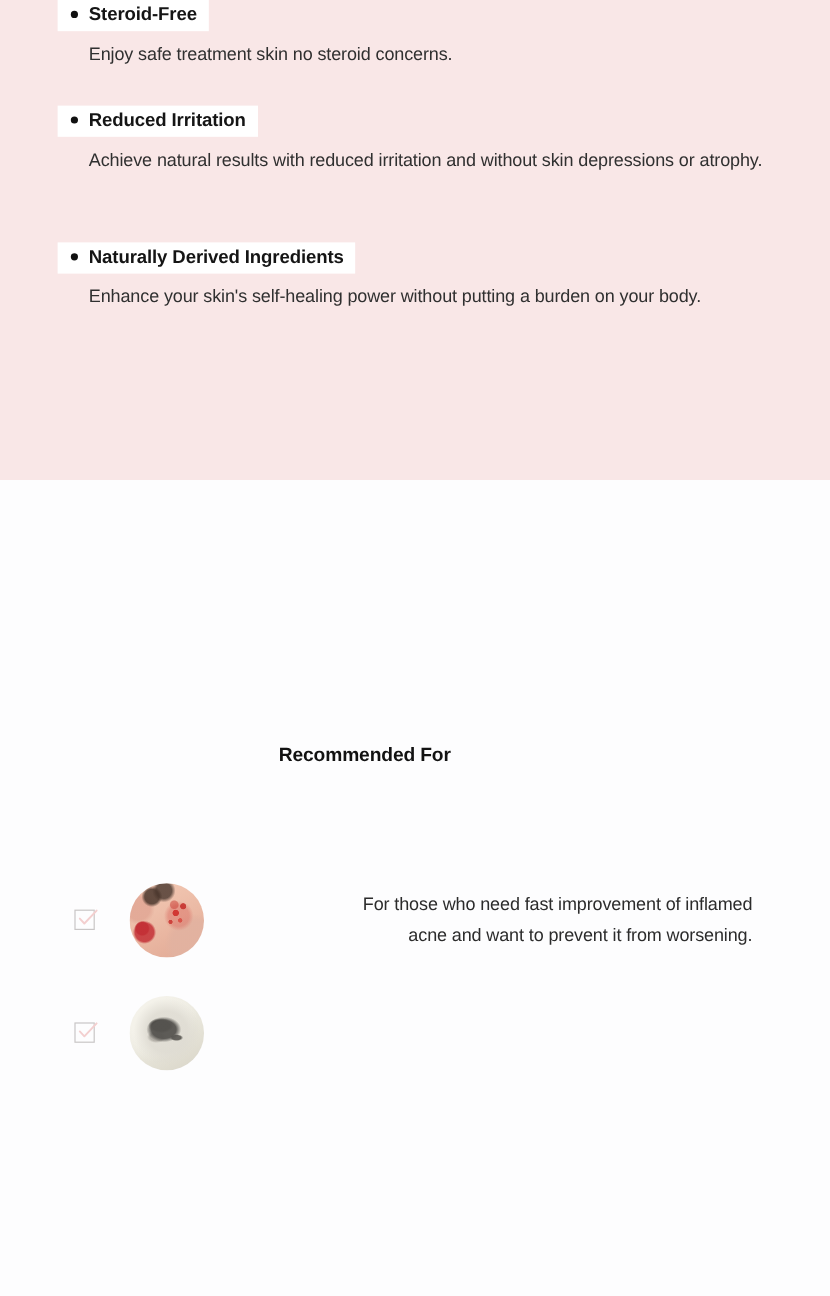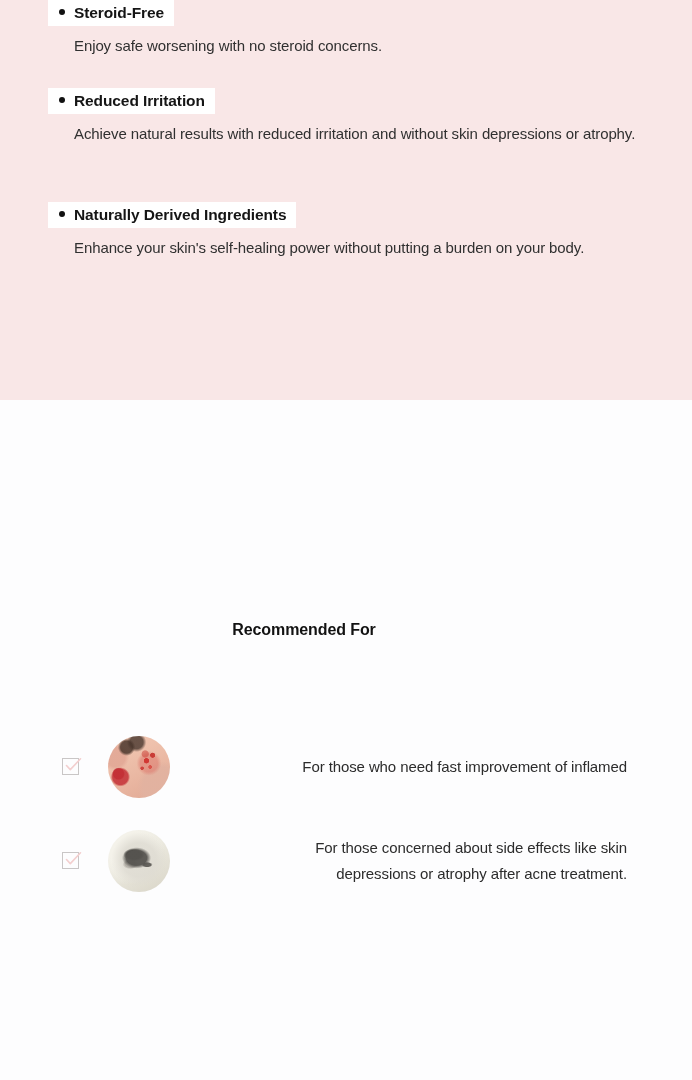--- a/index.html
+++ b/index.html
@@ -189,21 +189,21 @@
 <body>
 
 <div class="page">
 
   <section class="benefits-section">
 
     <div class="benefit-item b0">
       <div class="benefit-head">
         <span class="bullet-dot"></span><span class="head-text">Steroid-Free</span>
       </div>
-      <p class="benefit-body">Enjoy safe worsening with no steroid concerns.</p>
+      <p class="benefit-body">Enjoy safe treatment skin no steroid concerns.</p>
     </div>
 
     <div class="benefit-item b1">
       <div class="benefit-head">
         <span class="bullet-dot"></span><span class="head-text">Reduced Irritation</span>
       </div>
       <p class="benefit-body">Achieve natural results with reduced irritation and without skin depressions or atrophy.</p>
     </div>
 
     <div class="benefit-item b2">
@@ -224,33 +224,30 @@
       <div class="recommend-row">
         <span class="check-icon">
           <span class="box"></span>
           <svg viewBox="0 0 20 20" aria-hidden="true">
             <path d="M3.5 9.5 L7.3 13.6 L17.5 2.8" fill="none" stroke="#f3cfcf" stroke-width="1.6" stroke-linecap="round" stroke-linejoin="round"></path>
           </svg>
         </span>
         <span class="thumb thumb-acne"></span>
         <p class="rec-text">
           <span class="line">For those who need fast improvement of inflamed</span>
+          <span class="line">acne and want to prevent it from worsening.</span>
         </p>
       </div>
 
       <div class="recommend-row">
         <span class="check-icon">
           <span class="box"></span>
           <svg viewBox="0 0 20 20" aria-hidden="true">
             <path d="M3.5 9.5 L7.3 13.6 L17.5 2.8" fill="none" stroke="#f3cfcf" stroke-width="1.6" stroke-linecap="round" stroke-linejoin="round"></path>
           </svg>
         </span>
         <span class="thumb thumb-depression"></span>
-        <p class="rec-text">
-          <span class="line">For those concerned about side effects like skin</span>
-          <span class="line">depressions or atrophy after acne treatment.</span>
-        </p>
       </div>
 
     </div>
   </section>
 
 </div>
 
 </body></html>

